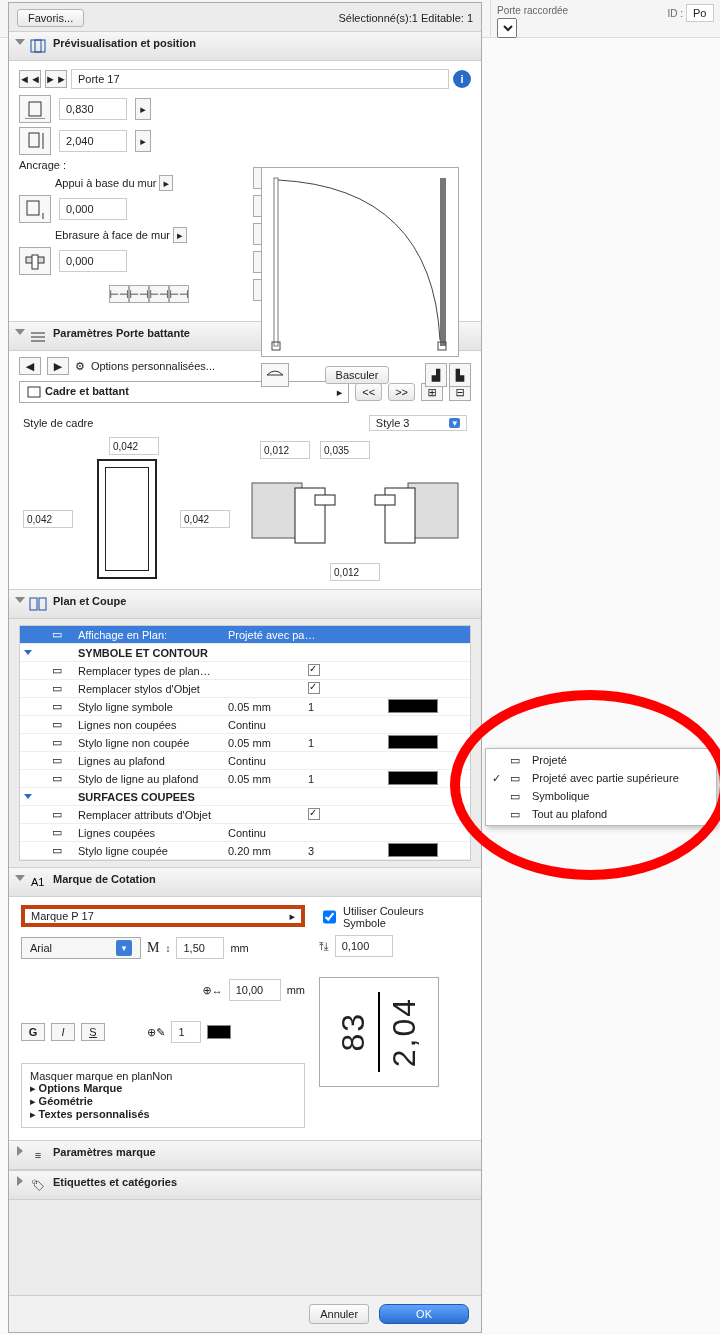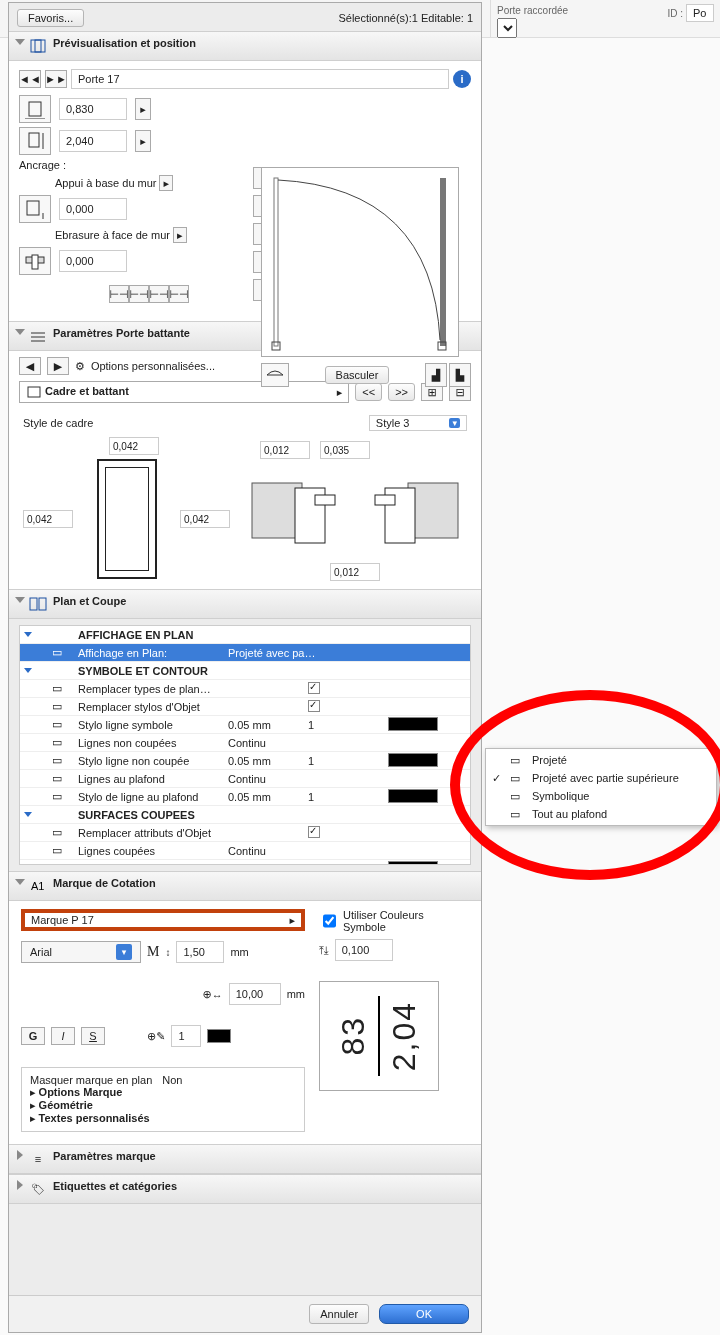--- a/index.html
+++ b/index.html
@@ -272,25 +272,20 @@
     <span class="icon-box">
       <svg width="18" height="14">
           <rect x="1" y="1" width="7" height="12" fill="none" stroke="#1a4fa0"></rect>
           <rect x="10" y="1" width="7" height="12" fill="none" stroke="#1a4fa0"></rect>
         </svg>
     </span>
     <span class="bold">Plan et Coupe</span>
   </div>
 
   <div class="table-panel">
-    <div class="trow group">
-        <span class="tri2"></span>
-        <span></span>
-        <span>AFFICHAGE EN PLAN</span>
-      </div>
     <div class="trow selected">
       <span></span>
         <span>▭</span>
       <span>Affichage en Plan:</span>
       <span style="grid-column:4/7;">Projeté avec pa…</span>
     </div>
     <div class="trow group">
         <span class="tri2"></span>
         <span></span>
         <span>SYMBOLE ET CONTOUR</span>
@@ -428,21 +423,21 @@
           <div class="arrow-btn" style="width:24px;text-decoration:underline;">
               <span style="text-decoration:underline;">S</span>
             </div>
           <span style="width:30px;"></span>
           <span>⊕✎</span>
           <input class="dim-input" style="width: 30px;" value="1">
           <span class="penbox" style="width:24px;"></span>
         </div>
 
         <div style="border:1px solid #ccc;margin-top:8px;padding:6px 8px;">
-          <div style="display:flex;gap:10px;text-align:right;">
+          <div style="display:flex;text-align:right;">
               <span>Masquer marque en plan</span>
               <span>Non</span>
             </div>
           <div>▸ <span class="bold">Options Marque</span></div>
           <div>▸ <span class="bold">Géométrie</span></div>
           <div>▸ <span class="bold">Textes personnalisés</span></div>
         </div>
       </div>
 
       <div style="width:150px;">

